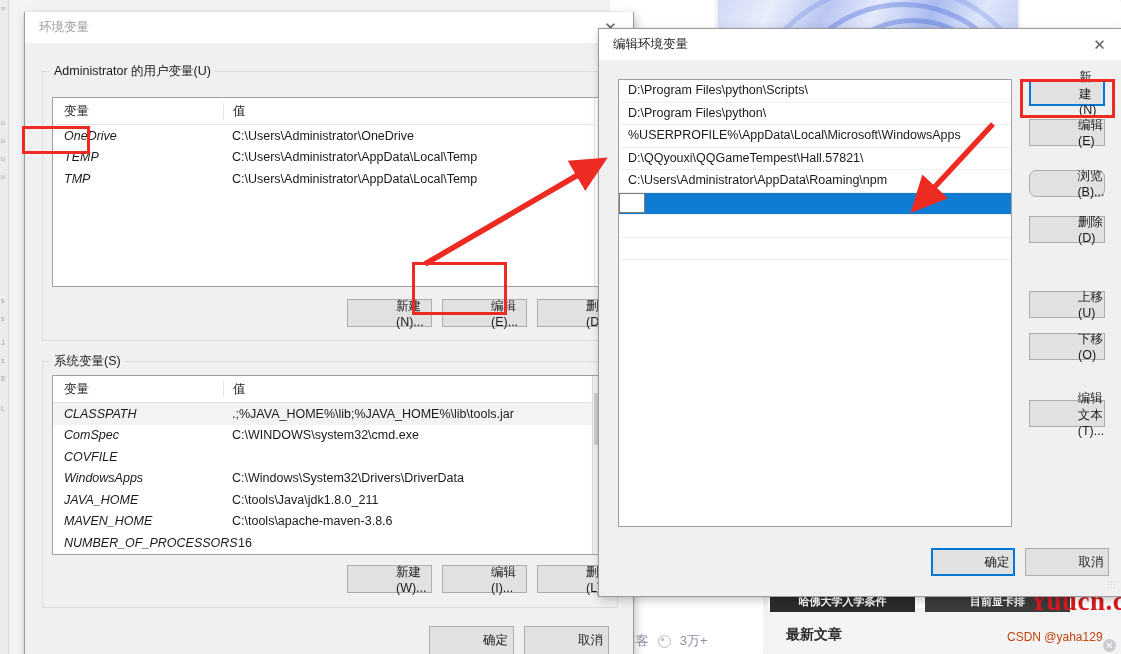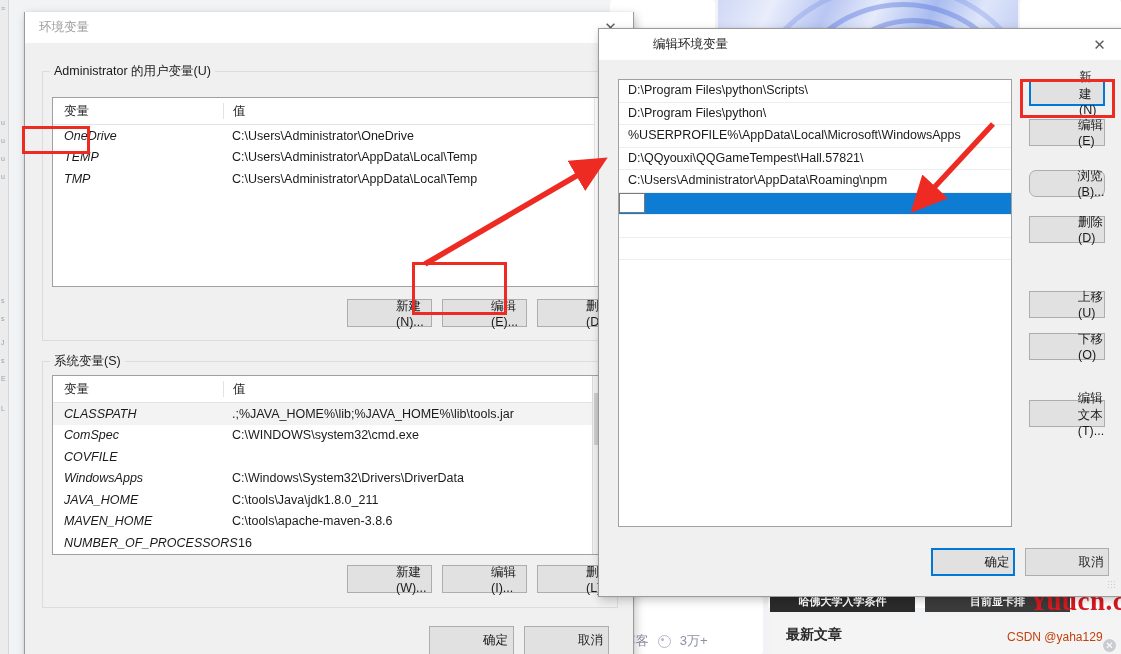--- a/index.html
+++ b/index.html
@@ -73,21 +73,21 @@
 
   
   .sbar{position:absolute;width:16px;background:#f0f0f0;border-left:1px solid #dcdcdc;}
   .sbar .arrow{position:absolute;left:0;width:16px;height:16px;display:flex;align-items:center;
     justify-content:center;color:#5a5a5a;font-size:8px;}
   .sbar .thumb{position:absolute;left:1px;width:14px;background:#cdcdcd;}
   .sbar-plain{position:absolute;width:14px;background:#fff;border-left:1px solid #e8e8e8;}
 
   
   #dlg-edit{left:598px;top:28px;width:523px;height:567px;}
-  #dlg-edit .win-title .t{color:#1a1a1a;margin-left:40px;}
+  #dlg-edit .win-title .t{color:#1a1a1a;}
   .paths{position:absolute;background:#fff;border:1px solid #a0a0a0;overflow:hidden;}
   .prow{height:21.5px;line-height:21.5px;font-size:12.5px;color:#1a1a1a;padding-left:9px;
     border-bottom:1px solid #eeeeee;white-space:nowrap;overflow:hidden;}
   .prow.sel{background:#0f7cd4;color:#fff;position:relative;padding-left:0;}
   .prow.sel .editbox{position:absolute;left:0;top:0;width:26px;height:20px;background:#fff;
     border:1px solid #7a7a7a;box-sizing:border-box;}
 
   
   .redbox{position:absolute;border:3px solid #ee2b22;box-sizing:border-box;pointer-events:none;}
   .redarrow{position:absolute;pointer-events:none;}

